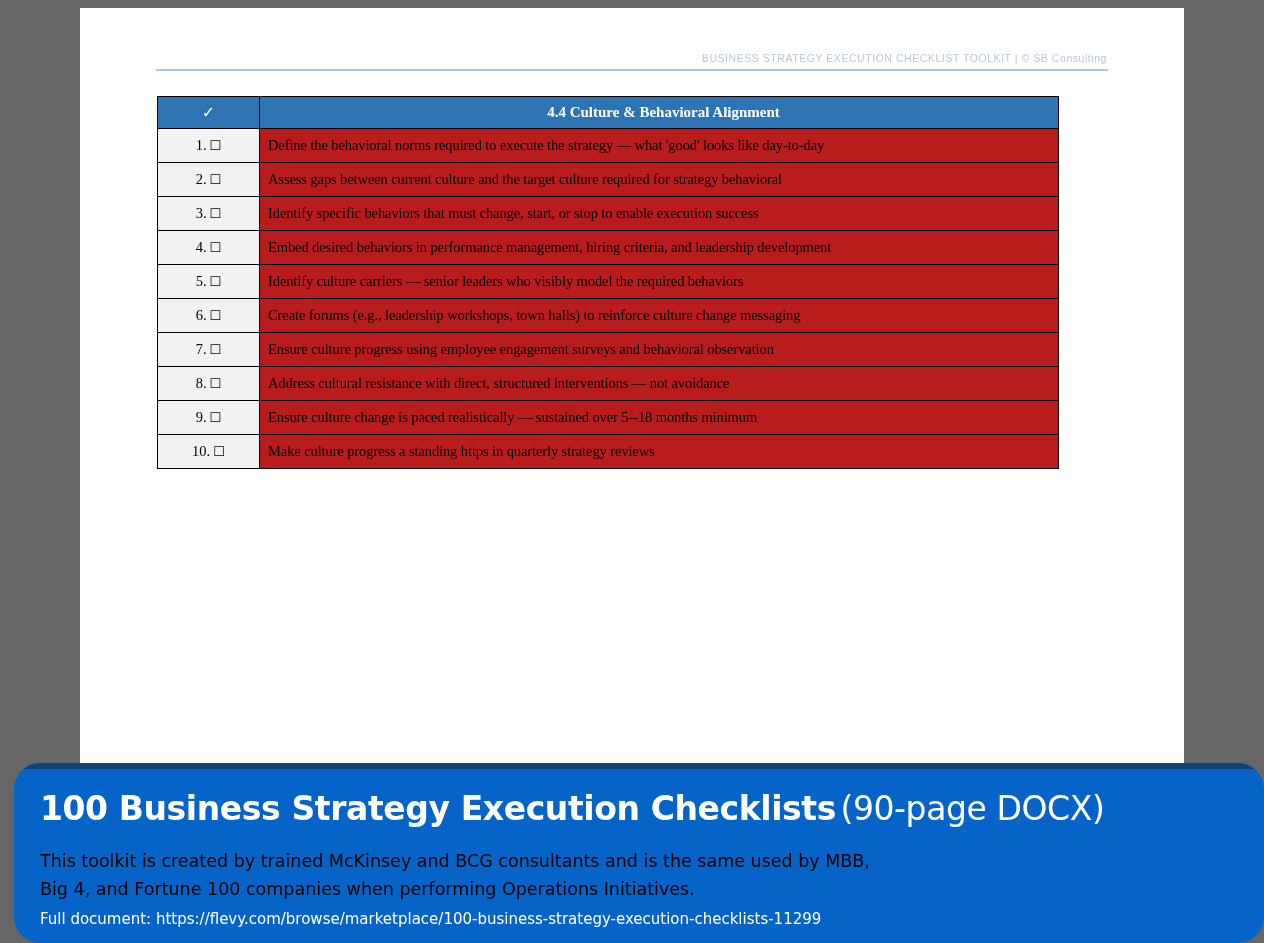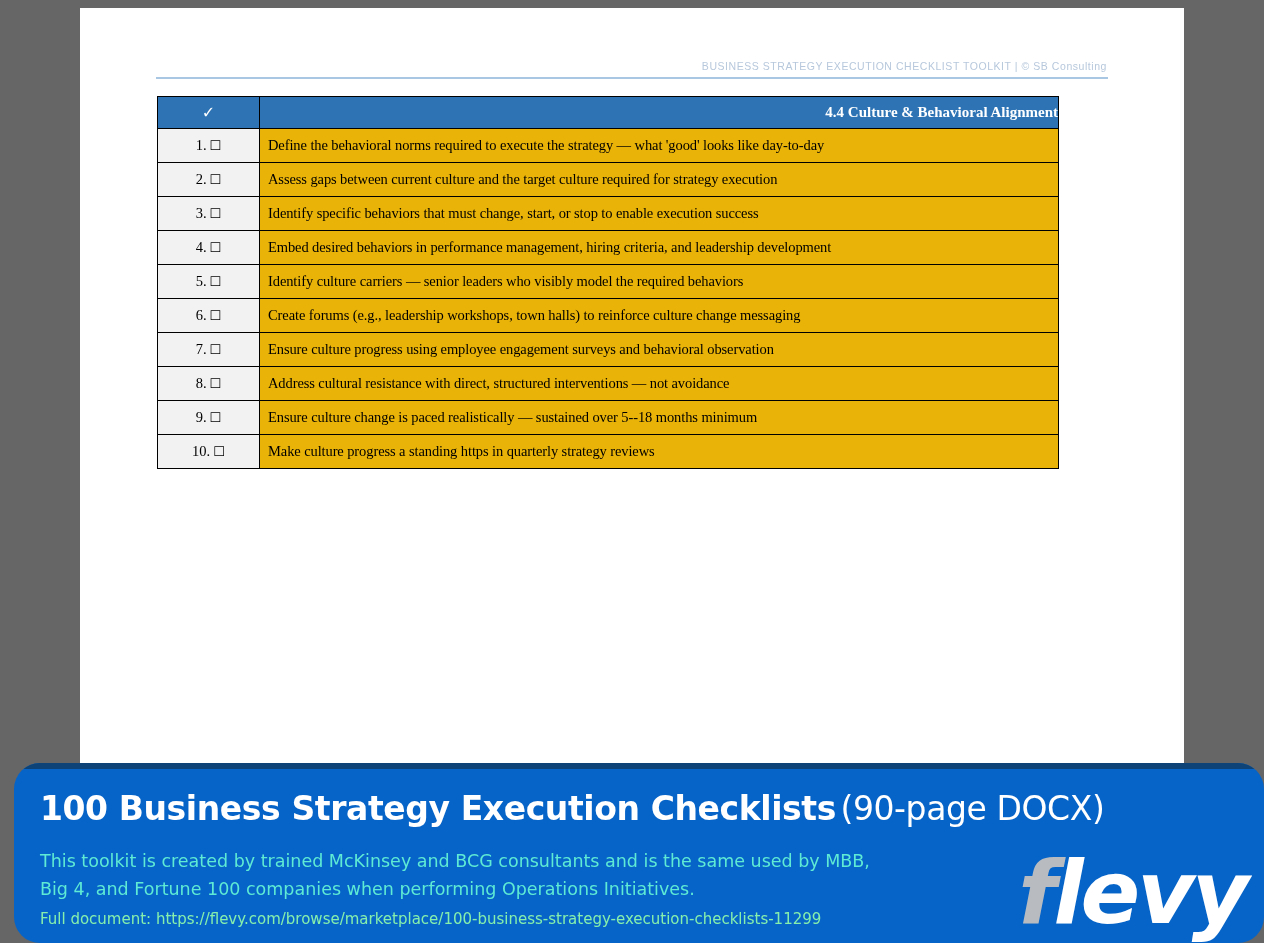--- a/index.html
+++ b/index.html
@@ -24,21 +24,21 @@
     width: 1104px;
     height: 755px;
     background: #ffffff;
     overflow: hidden;
   }
 
   
   #doc-header {
     position: absolute;
     left: 76px;
-    top: 52px;
+    top: 44px;
     width: 952px;
     height: 26px;
     box-sizing: border-box;
   }
   #doc-header .hdr-text {
     display: block;
     text-align: right;
     font-family: "Liberation Sans", sans-serif;
     font-size: 10.5px;
     letter-spacing: 0.55px;
@@ -83,21 +83,21 @@
     font-weight: bold;
     font-size: 15px;
   }
   #checklist-table thead th.th-check {
     text-align: center;
     font-size: 16px;
     font-family: "DejaVu Sans", sans-serif;
     font-weight: normal;
   }
   #checklist-table thead th.th-title {
-    text-align: right;
+    text-align: center;
     padding-left: 9px;
   }
 
   
   #checklist-table tbody td {
     height: 33px;
   }
   #checklist-table tbody td.td-num {
     background: #F2F2F2;
     text-align: center;
@@ -105,21 +105,21 @@
     font-size: 14.5px;
     color: #000000;
     white-space: nowrap;
   }
   #checklist-table tbody td.td-num .box {
     font-family: "DejaVu Sans", sans-serif;
     font-size: 13px;
     padding-left: 3px;
   }
   #checklist-table tbody td.td-item {
-    background: #eab308;
+    background: #b91c1c;
     text-align: left;
     padding-left: 8px;
     font-family: "Liberation Serif", serif;
     font-size: 14.5px;
     color: #000000;
     letter-spacing: -0.1px;
   }
 
   
   #promo-banner {
@@ -157,31 +157,31 @@
     font-family: "DejaVu Sans", sans-serif;
     font-weight: normal;
     font-size: 33px;
     letter-spacing: -0.4px;
   }
   #promo-desc {
     position: absolute;
     left: 26px;
     top: 84px;
     width: 860px;
-    color: #5eead4;
+    color: #000000;
     font-family: "DejaVu Sans", sans-serif;
     font-size: 17.5px;
     line-height: 28px;
   }
   #promo-desc span { display: block; white-space: nowrap; }
   #promo-link {
     position: absolute;
     left: 26px;
     top: 147px;
-    color: #86efac;
+    color: #ffffff;
     font-family: "DejaVu Sans", sans-serif;
     font-size: 15px;
     white-space: nowrap;
     text-decoration: none;
   }
   #flevy-logo {
     position: absolute;
     right: 18px;
     bottom: 6px;
     font-family: "DejaVu Sans", sans-serif;
@@ -217,21 +217,21 @@
       </tr>
     </thead>
     <tbody id="checklist-body">
 
     <tr>
           <td class="td-num"><span>1.</span><span class="box">☐</span></td>
           <td class="td-item">Define the behavioral norms required to execute the strategy — what 'good' looks like day-to-day</td>
         </tr>
         <tr>
           <td class="td-num"><span>2.</span><span class="box">☐</span></td>
-          <td class="td-item">Assess gaps between current culture and the target culture required for strategy execution</td>
+          <td class="td-item">Assess gaps between current culture and the target culture required for strategy behavioral</td>
         </tr>
         <tr>
           <td class="td-num"><span>3.</span><span class="box">☐</span></td>
           <td class="td-item">Identify specific behaviors that must change, start, or stop to enable execution success</td>
         </tr>
         <tr>
           <td class="td-num"><span>4.</span><span class="box">☐</span></td>
           <td class="td-item">Embed desired behaviors in performance management, hiring criteria, and leadership development</td>
         </tr>
         <tr>
@@ -271,16 +271,13 @@
     <span class="t-light">(90-page DOCX)</span>
   </div>
 
   <div id="promo-desc">
     <span>This toolkit is created by trained McKinsey and BCG consultants and is the same used by MBB,</span>
     <span>Big 4, and Fortune 100 companies when performing Operations Initiatives.</span>
   </div>
 
   <a id="promo-link" href="#">Full document: https://flevy.com/browse/marketplace/100-business-strategy-execution-checklists-11299</a>
 
-  <div id="flevy-logo">
-    <span class="f-gray">f</span><span class="f-white">levy</span>
-  </div>
 </div>
 
 </body></html>

